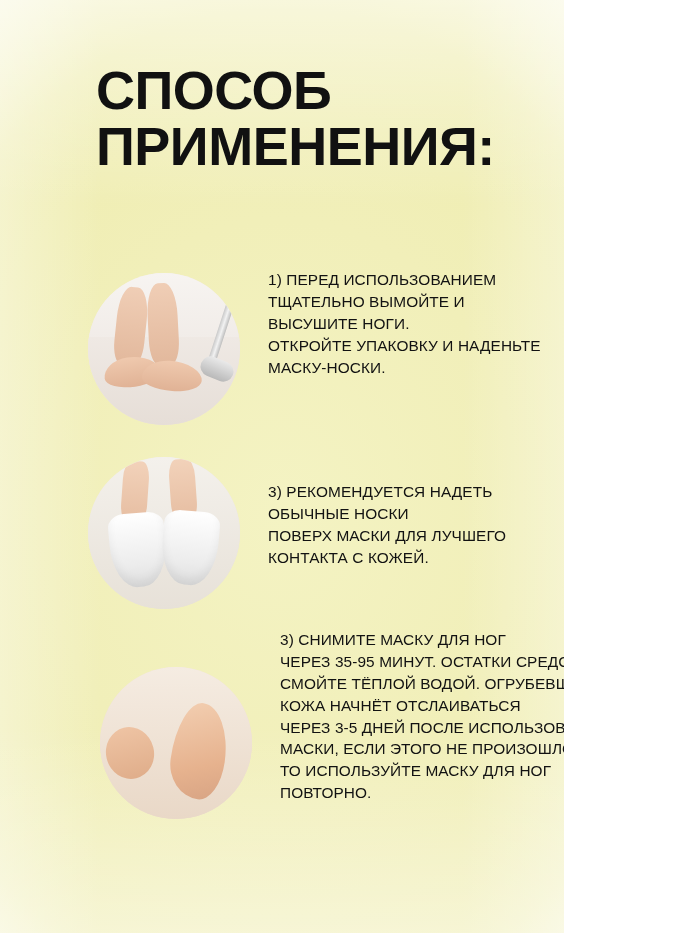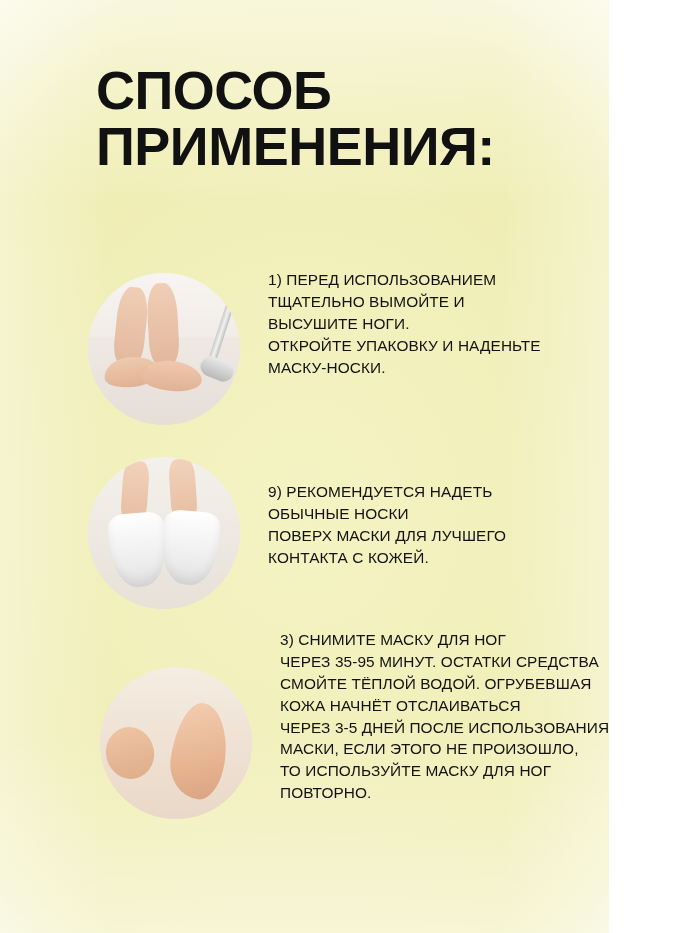--- a/index.html
+++ b/index.html
@@ -7,21 +7,21 @@
     padding: 0;
   }
   body {
     width: 700px;
     height: 933px;
     font-family: "Liberation Sans", sans-serif;
     background: #ffffff;
   }
   .page {
     position: relative;
-    width: 609px;
+    width: 564px;
     height: 933px;
     overflow: hidden;
     background:
       radial-gradient(ellipse 120% 90% at 50% 55%, #f4f3c3 0%, #f1efb9 35%, #efedb0 60%, #f7f6d6 85%, #fdfdf0 100%);
   }
   .page::before {
     content: "";
     position: absolute;
     inset: 0;
     background:
@@ -205,21 +205,21 @@
     <div class="step step-2">
       <div class="photo photo-2">
         <div class="art">
           <div class="p2-bg"></div>
           <div class="p2-leg-a"></div>
           <div class="p2-leg-b"></div>
           <div class="p2-sock-a"></div>
           <div class="p2-sock-b"></div>
         </div>
       </div>
-      <div class="step-text">9) РЕКОМЕНДУЕТСЯ НАДЕТЬ
+      <div class="step-text">3) РЕКОМЕНДУЕТСЯ НАДЕТЬ
 ОБЫЧНЫЕ НОСКИ
 ПОВЕРХ МАСКИ ДЛЯ ЛУЧШЕГО
 КОНТАКТА С КОЖЕЙ.</div>
     </div>
 
     <div class="step step-3">
       <div class="photo photo-3">
         <div class="art">
           <div class="p3-bg"></div>
           <div class="p3-heel"></div>

